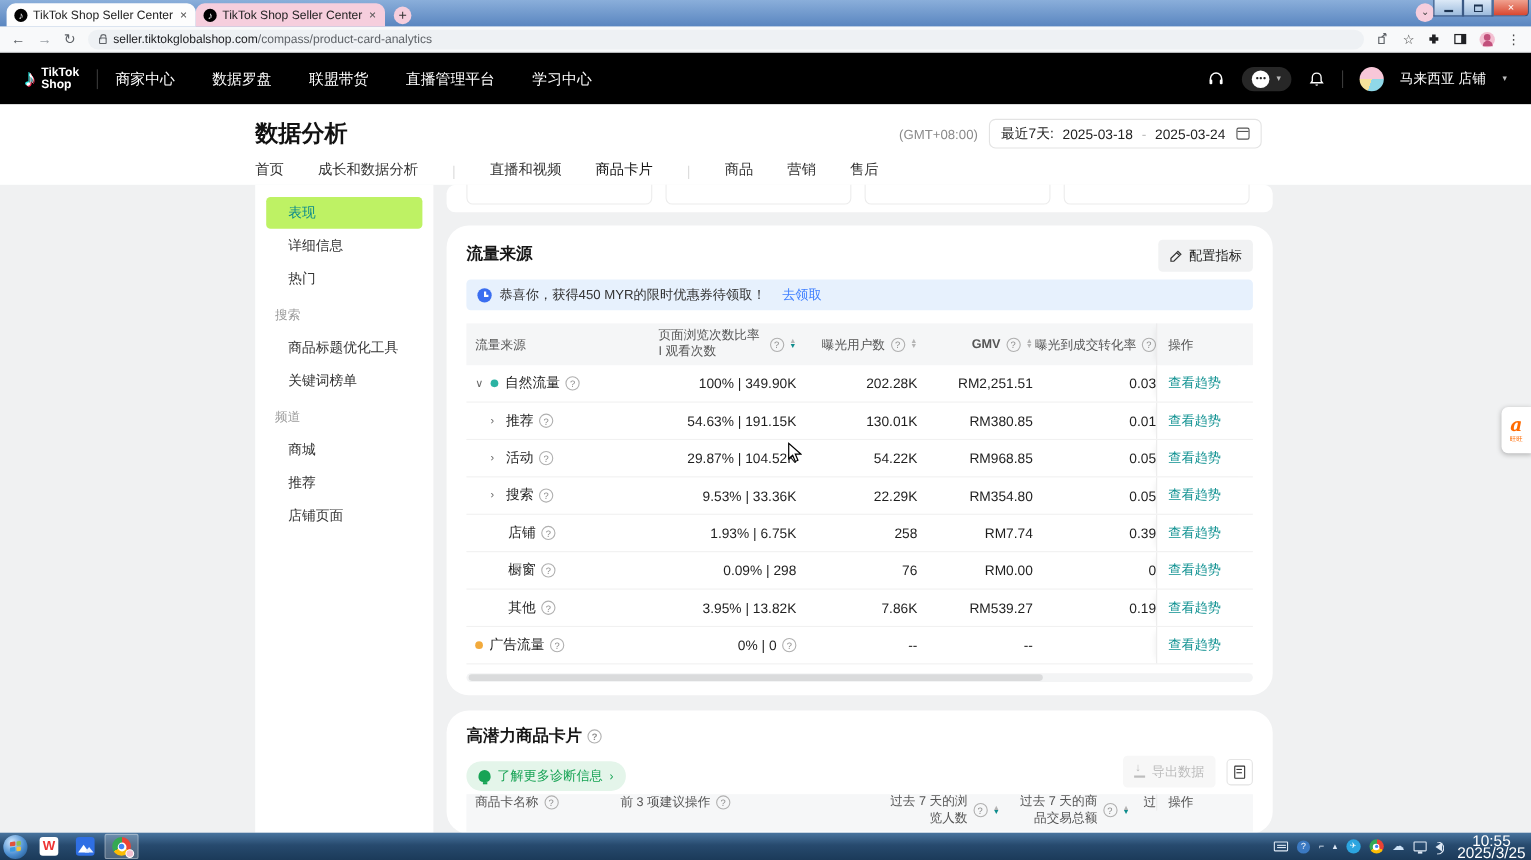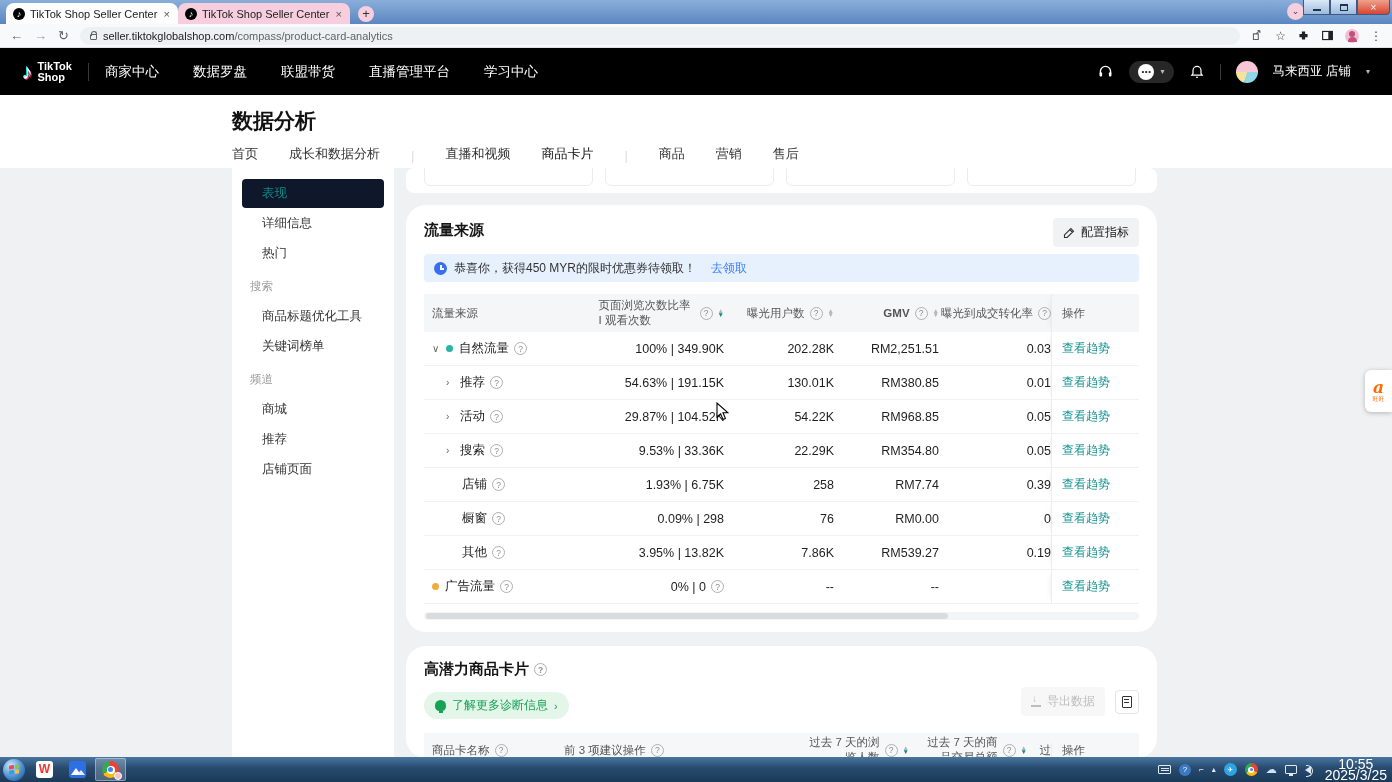--- a/index.html
+++ b/index.html
@@ -59,21 +59,21 @@
   .head-right{position:absolute;right:245px;top:13px;display:flex;align-items:center;gap:10px}
   .tz{font-size:12px;color:#8a8a8a}
   .datebox{display:flex;align-items:center;gap:8px;background:#fff;border:1px solid #e3e3e3;border-radius:6px;height:27px;padding:0 10px;font-size:12.5px;color:#222}
   .cal{width:12px;height:11px;border:1px solid #555;border-radius:2px;position:relative;margin-left:2px}
   .cal:before{content:"";position:absolute;top:2px;left:0;right:0;height:1px;background:#555}
 
   
   .sidebar{position:absolute;left:232px;top:73px;width:162px;bottom:0;background:#fff;padding-top:10px}
   .sgroup{font-size:11.5px;color:#9c9c9c;padding:10px 18px 7px}
   .sitem{height:29px;display:flex;align-items:center;margin:1px 10px;padding-left:20px;font-size:12.5px;color:#333;border-radius:4px}
-  .sitem.active{background:#0f172a;color:#0e8c8c}
+  .sitem.active{background:#bef264;color:#0e8c8c}
 
   
   .main{position:absolute;left:406px;top:73px;width:751px}
   .card{background:#fff;border-radius:20px}
   .sliver{height:25px;position:relative;overflow:hidden;border-radius:8px}
   .sliver .sbox{position:absolute;top:-16px;height:34px;width:169px;border:1px solid #ececec;border-radius:6px;background:#fff}
 
   .traffic-card{margin-top:12px;height:427px;padding:16px 18px;position:relative}
   .card-title{font-size:15px;font-weight:bold;color:#161616;display:flex;align-items:center}
   .cfg-btn{position:absolute;right:18px;top:13px;display:flex;align-items:center;gap:6px;background:#f1f2f3;border-radius:4px;padding:6px 10px;font-size:12px;color:#222}
@@ -112,21 +112,21 @@
   .bulb:after{content:"";position:absolute;left:3.5px;bottom:-2px;width:4px;height:2px;background:#17a355}
   .pot-actions{position:absolute;right:18px;top:41px;display:flex;align-items:center;gap:10px}
   .export-btn{display:flex;align-items:center;gap:6px;background:#f7f7f7;border-radius:4px;padding:6px 10px;font-size:12px;color:#bdbdbd}
   .dl{width:10px;height:10px;position:relative}
   .dl:before{content:"↓";position:absolute;left:1px;top:-4px;font-size:10px;color:#bdbdbd}
   .dl:after{content:"";position:absolute;left:0;bottom:0;width:10px;height:1.5px;background:#bdbdbd}
   .doc-btn{width:24px;height:24px;border:1px solid #e4e4e4;border-radius:4px;background:#fff;display:flex;align-items:center;justify-content:center}
   .doc-ic{width:10px;height:12px;border:1.5px solid #333;border-radius:1px;position:relative}
   .doc-ic:before{content:"";position:absolute;left:1px;top:2px;width:5px;height:1.5px;background:#333}
   .doc-ic:after{content:"";position:absolute;left:1px;top:5px;width:5px;height:1.5px;background:#333}
-  .phead{display:flex;align-items:center;background:#f6f7f8;min-height:34px;font-size:11.5px;color:#555;margin-top:14px}
+  .phead{display:flex;align-items:flex-start;background:#f6f7f8;min-height:34px;font-size:11.5px;color:#555;margin-top:3px}
   .pc{display:flex;align-items:center}
   .pc1{width:140px;padding-left:8px}.pc2{width:240px}
   .pc3{width:105px;justify-content:flex-end;text-align:right}
   .pc4{width:118px;justify-content:flex-end;text-align:right}
   .pc5{width:24px;justify-content:flex-end;overflow:hidden}
   .pc6{width:80px;padding-left:10px;border-left:1px solid #ececec}
   .pwrap{display:inline-block;line-height:1.3;text-align:right;max-width:76px}
 
   
   .wang{position:absolute;right:0;top:275px;width:27px;height:42px;background:#fff;border-radius:6px 0 0 6px;box-shadow:0 1px 5px rgba(0,0,0,.25);display:flex;flex-direction:column;align-items:center;justify-content:center}
@@ -260,20 +260,30 @@
           <span class="ptab">首页</span>
           <span class="ptab">成长和数据分析</span>
           <span class="ptab-sep">|</span>
           <span class="ptab">直播和视频</span>
           <span class="ptab active">商品卡片</span>
           <span class="ptab-sep">|</span>
           <span class="ptab">商品</span>
           <span class="ptab">营销</span>
           <span class="ptab">售后</span>
         </div>
+      <div class="head-right">
+        <span class="tz">(GMT+08:00)</span>
+        <div class="datebox">
+          <span>最近7天:</span>
+          <span>2025-03-18</span>
+          <span style="color:#bbb">-</span>
+          <span>2025-03-24</span>
+          <span class="cal"></span>
+        </div>
+      </div>
     </div>
 
     <div class="sidebar" id="sidebar">
         <div class="sitem active">表现</div>
         <div class="sitem">详细信息</div>
         <div class="sitem">热门</div>
         <div class="sgroup">搜索</div>
         <div class="sitem">商品标题优化工具</div>
         <div class="sitem">关键词榜单</div>
         <div class="sgroup">频道</div>

